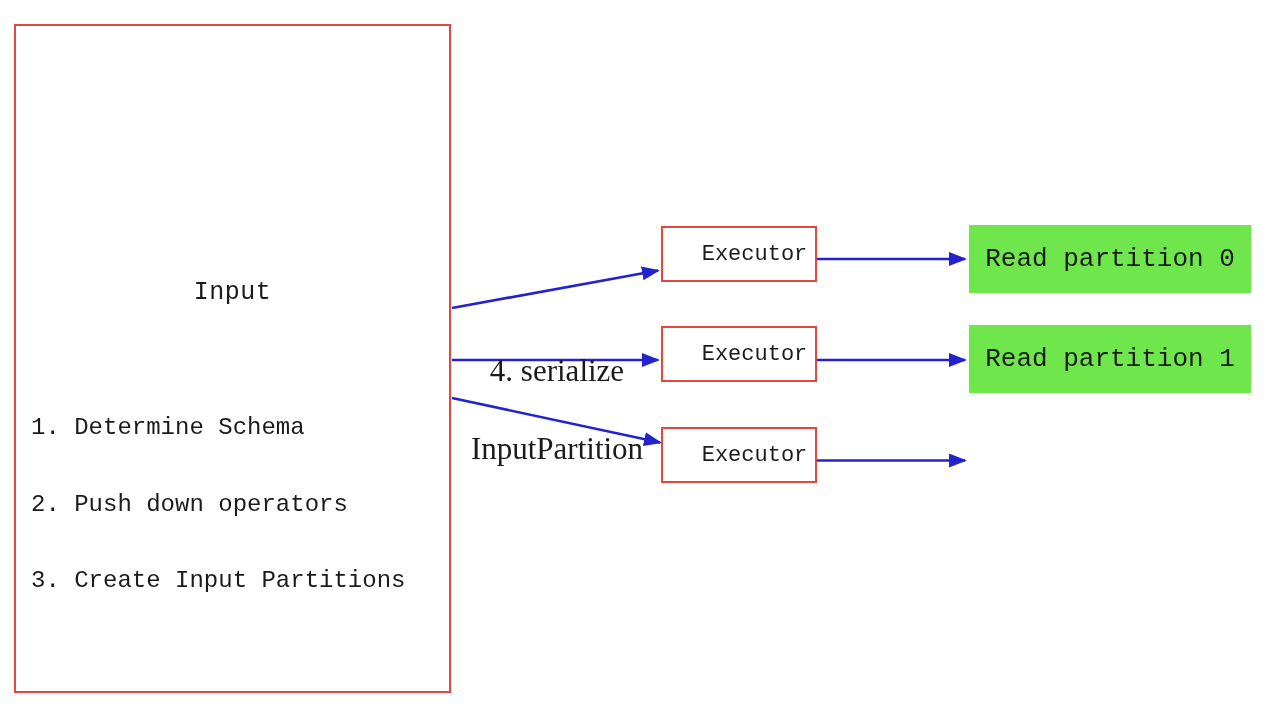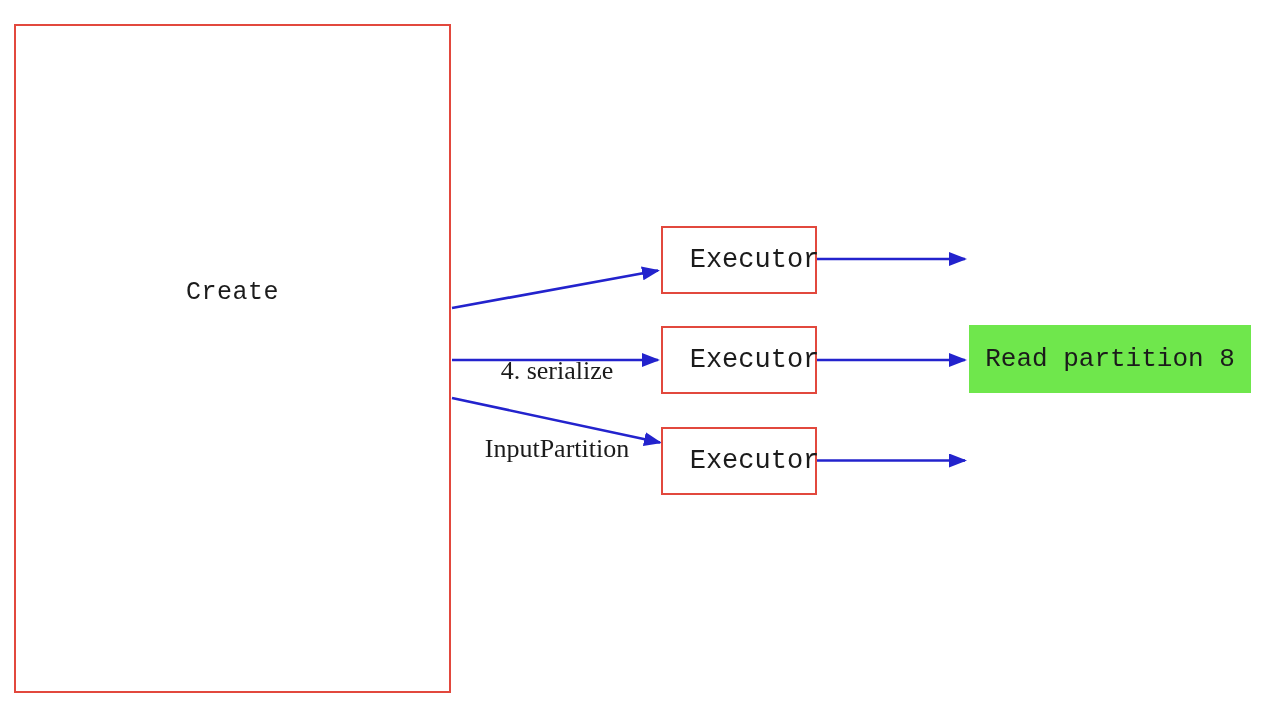--- a/index.html
+++ b/index.html
@@ -48,43 +48,43 @@
   .driver-steps {
     position: absolute;
     left: 31px; top: 364px;
     font-size: 24px;
     line-height: 25.5px;
     white-space: pre;
   }
   .exec-node {
     position: absolute;
     left: 661px;
-    width: 156px; height: 68px;
+    width: 156px; height: 56px;
     border: 2px solid var(--box-border);
     background: var(--bg);
     display: flex; align-items: center; justify-content: center;
-    font-size: 27px;
+    font-size: 22px;
     white-space: pre;
     padding-left: 31px;
   }
   .part-node {
     position: absolute;
     left: 969px;
     width: 282px; height: 68px;
     background: var(--partition-fill);
     display: flex; align-items: center; justify-content: center;
     font-size: 26px;
     white-space: pre;
   }
   .edge-label {
     position: absolute;
     width: 200px;
     text-align: center;
     font-family: "Liberation Serif", "DejaVu Serif", serif;
-    font-size: 26px;
+    font-size: 31px;
     line-height: 26px;
     white-space: pre;
   }
   #label-serialize { left: 457px; top: 306px; }
   #label-create-reader { left: 790px; top: 304px; }
 </style>
 </head>
 <body>
 
 <div class="stage">
@@ -97,34 +97,42 @@
     </defs>
     <line x1="452" y1="308" x2="658" y2="270.5" marker-end="url(#ah)"></line>
     <line x1="452" y1="360" x2="658" y2="360" marker-end="url(#ah)"></line>
     <line x1="452" y1="398" x2="660" y2="442.5" marker-end="url(#ah)"></line>
     <line x1="817" y1="259" x2="965" y2="259" marker-end="url(#ah)"></line>
     <line x1="817" y1="360" x2="965" y2="360" marker-end="url(#ah)"></line>
     <line x1="817" y1="460.5" x2="965" y2="460.5" marker-end="url(#ah)"></line>
   </svg>
 
   <div class="driver-box"></div>
-  <div class="driver-title">Create</div>
+  <div class="driver-title">Input</div>
+  <div class="driver-steps">
+    <div>1. Determine Schema</div>
+    <div>2. Push down operators</div>
+    <div>3. Create Input Partitions</div>
+  </div>
 
   <div class="exec-node" style="top:226px">
     <span>Executor</span>
   </div>
   <div class="exec-node" style="top:326px">
     <span>Executor</span>
   </div>
   <div class="exec-node" style="top:427px">
     <span>Executor</span>
   </div>
 
+  <div class="part-node" style="top:225px">
+    <span>Read partition 0</span>
+  </div>
   <div class="part-node" style="top:325px">
-    <span>Read partition 8</span>
+    <span>Read partition 1</span>
   </div>
 
   <div class="edge-label" id="label-serialize">
     <div>4. serialize</div>
     <div>InputPartition</div>
   </div>
 
 </div>
 
 </body></html>

